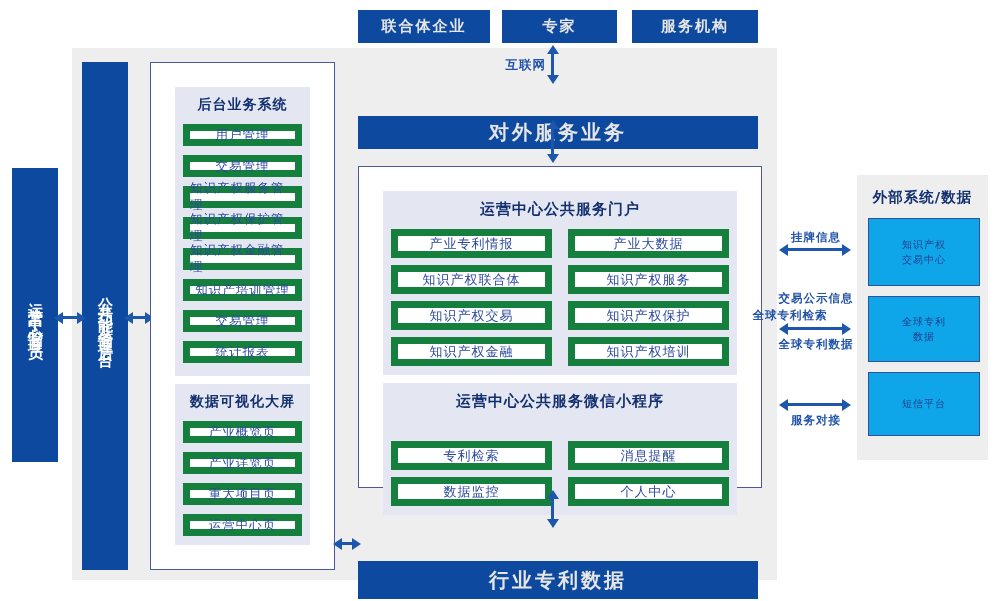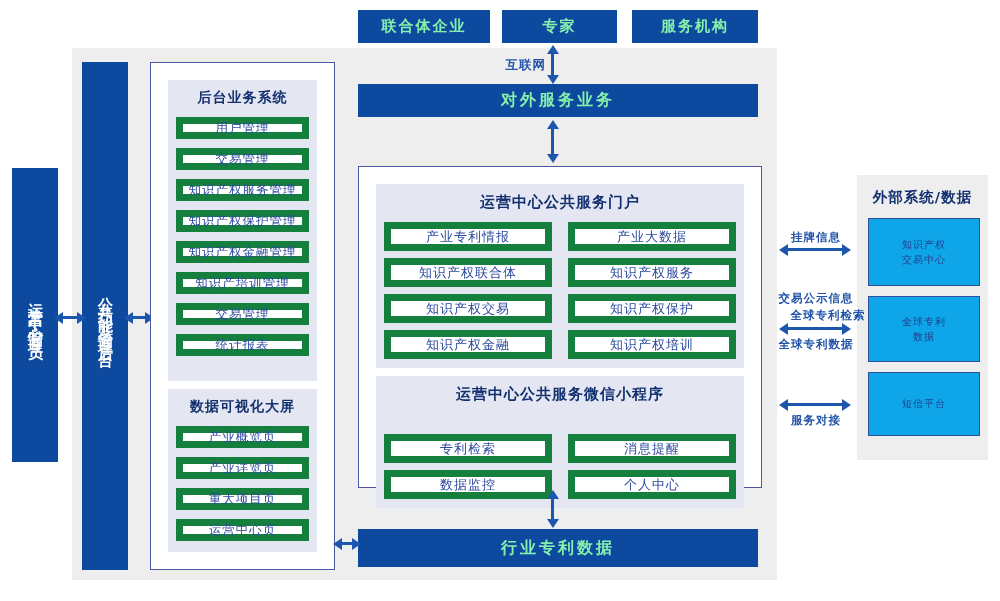--- a/index.html
+++ b/index.html
@@ -8,38 +8,38 @@
     font-family:"DejaVu Sans","Liberation Sans",sans-serif;
     color:#2b4a9c;overflow:hidden;
   }
   .abs{position:absolute;}
 
   
   .gray-bg{background:#eeeeef;}
 
   
   .bluebox{
-    background:#0d4a9f;color:#86efac;font-weight:bold;
+    background:#0d4a9f;color:#e5e5e5;font-weight:bold;
     display:flex;align-items:center;justify-content:center;
     letter-spacing:2px;
   }
   .actor{font-size:15px;}
-  .widebar{font-size:16px;letter-spacing:3px;}
+  .widebar{font-size:20px;letter-spacing:3px;margin-top:32px;}
 
   
   .vrail{
     background:#0d4a9f;color:#ffffff;font-weight:bold;font-size:15px;
     writing-mode:vertical-rl;text-orientation:upright;letter-spacing:7px;
     display:flex;align-items:center;justify-content:center;
   }
 
   
   .panel{
     background:#ffffff;border:1.5px solid #4d569e;box-sizing:border-box;
-    display:flex;flex-direction:column;gap:8px;padding:17px;
+    display:flex;flex-direction:column;gap:8px;padding:24px;
   }
   .section{
     background:#e4e7f2;padding:8px 8px 9px;box-sizing:border-box;
     display:flex;flex-direction:column;gap:9px;flex:1;
   }
   .section-title{
     text-align:center;font-weight:bold;color:#13306f;font-size:14px;
     letter-spacing:1px;padding:1px 0 1px;
   }
   .item{
@@ -163,18 +163,18 @@
 <div class="abs rbox" style="left:868px;top:218px;width:112px;height:68px;">知识产权
 交易中心</div>
 <div class="abs rbox" style="left:868px;top:296px;width:112px;height:66px;">全球专利
 数据</div>
 <div class="abs rbox" style="left:868px;top:372px;width:112px;height:64px;">短信平台</div>
 
 <div class="abs lbl" style="left:770px;top:230px;width:92px;">挂牌信息</div>
 <div class="ha" style="left:787px;top:248px;width:56px;"></div>
 <div class="abs lbl" style="left:770px;top:258px;width:92px;margin-top:33px;">交易公示信息</div>
 
-<div class="abs lbl" style="left:782px;top:308px;width:92px;">全球专利检索</div>
+<div class="abs lbl" style="left:744px;top:308px;width:92px;">全球专利检索</div>
 <div class="ha" style="left:787px;top:327px;width:56px;"></div>
 <div class="abs lbl" style="left:770px;top:337px;width:92px;">全球专利数据</div>
 
 <div class="ha" style="left:787px;top:403px;width:56px;"></div>
 <div class="abs lbl" style="left:770px;top:413px;width:92px;">服务对接</div>
 
 </body></html>

